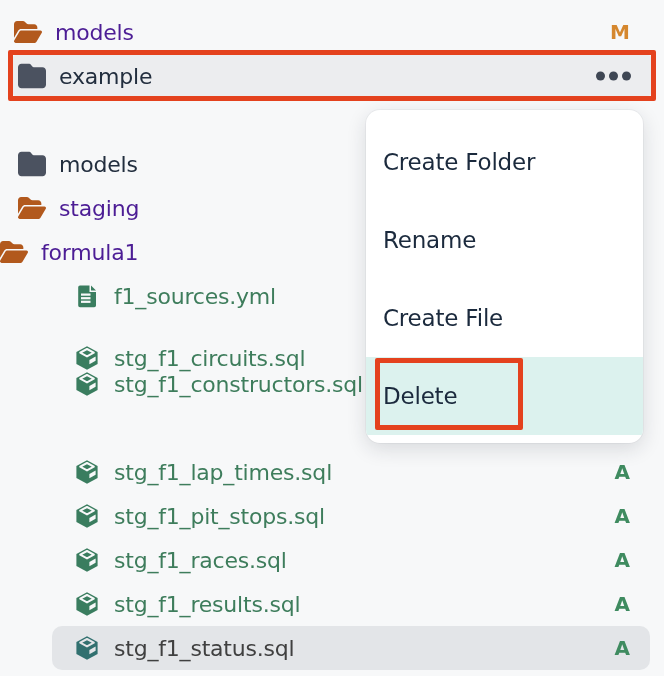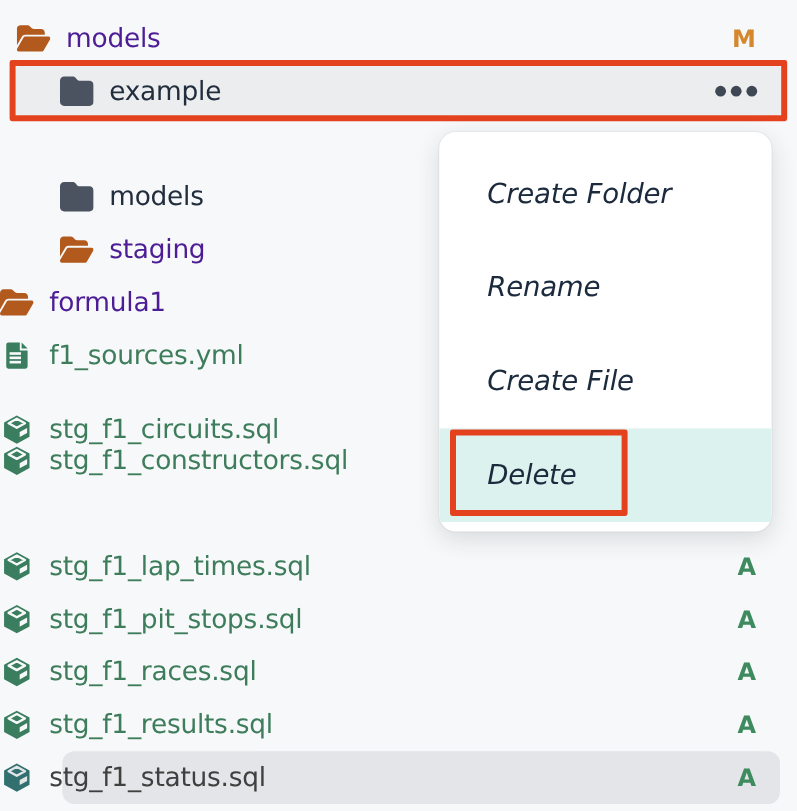--- a/index.html
+++ b/index.html
@@ -12,23 +12,23 @@
   .screen{position:relative;width:664px;height:676px;overflow:hidden;background:#F7F8F9;}
 
   
   .row{
     position:absolute;left:0;right:0;height:44px;
     display:flex;align-items:center;
     font-size:22px;letter-spacing:-0.2px;white-space:nowrap;
     z-index:2;
   }
   .ind0{padding-left:14px}
-  .ind1{padding-left:50px}
+  .ind1{padding-left:18px}
   .ind2{}
-  .ind3{}
+  .ind3{padding-left:73px}
   .icon{width:28px;height:28px;flex:0 0 28px;margin-right:13px;display:flex;align-items:center;justify-content:center;}
   .icon svg{width:28px;height:28px;display:block;}
   .lbl-orange{color:#4c1d95}
   .lbl-dark{color:#222E3E}
   .lbl-green{color:#3E7D5C}
   .lbl-teal{color:#404040}
   .badge{
     position:absolute;right:34px;top:0;height:44px;
     display:flex;align-items:center;
     font-size:20px;font-weight:bold;letter-spacing:0;
@@ -56,22 +56,22 @@
   
   .menu{
     position:absolute;left:366px;top:110px;width:277px;height:333px;
     background:#FFFFFF;border-radius:14px;
     box-shadow:0 6px 20px rgba(25,35,50,0.14),0 0 0 1px rgba(25,35,50,0.04);
     padding-top:13px;box-sizing:border-box;
     z-index:10;overflow:hidden;
   }
   .menu-item{
     height:78px;display:flex;align-items:center;
-    padding-left:40px;font-size:23px;color:#1B2A3D;
-    letter-spacing:-0.2px;cursor:pointer;font-style:italic;
+    padding-left:17px;font-size:23px;color:#1B2A3D;
+    letter-spacing:-0.2px;cursor:pointer;
   }
   .menu-item.highlight{background:#DCF2EE;text-align:right;}
 
   
   .red-rect{
     position:absolute;border:5px solid #E4421E;
     box-sizing:border-box;border-radius:2px;
     pointer-events:none;
   }
   .red-rect-example{left:8px;top:50px;width:648px;height:51px;z-index:6;}

